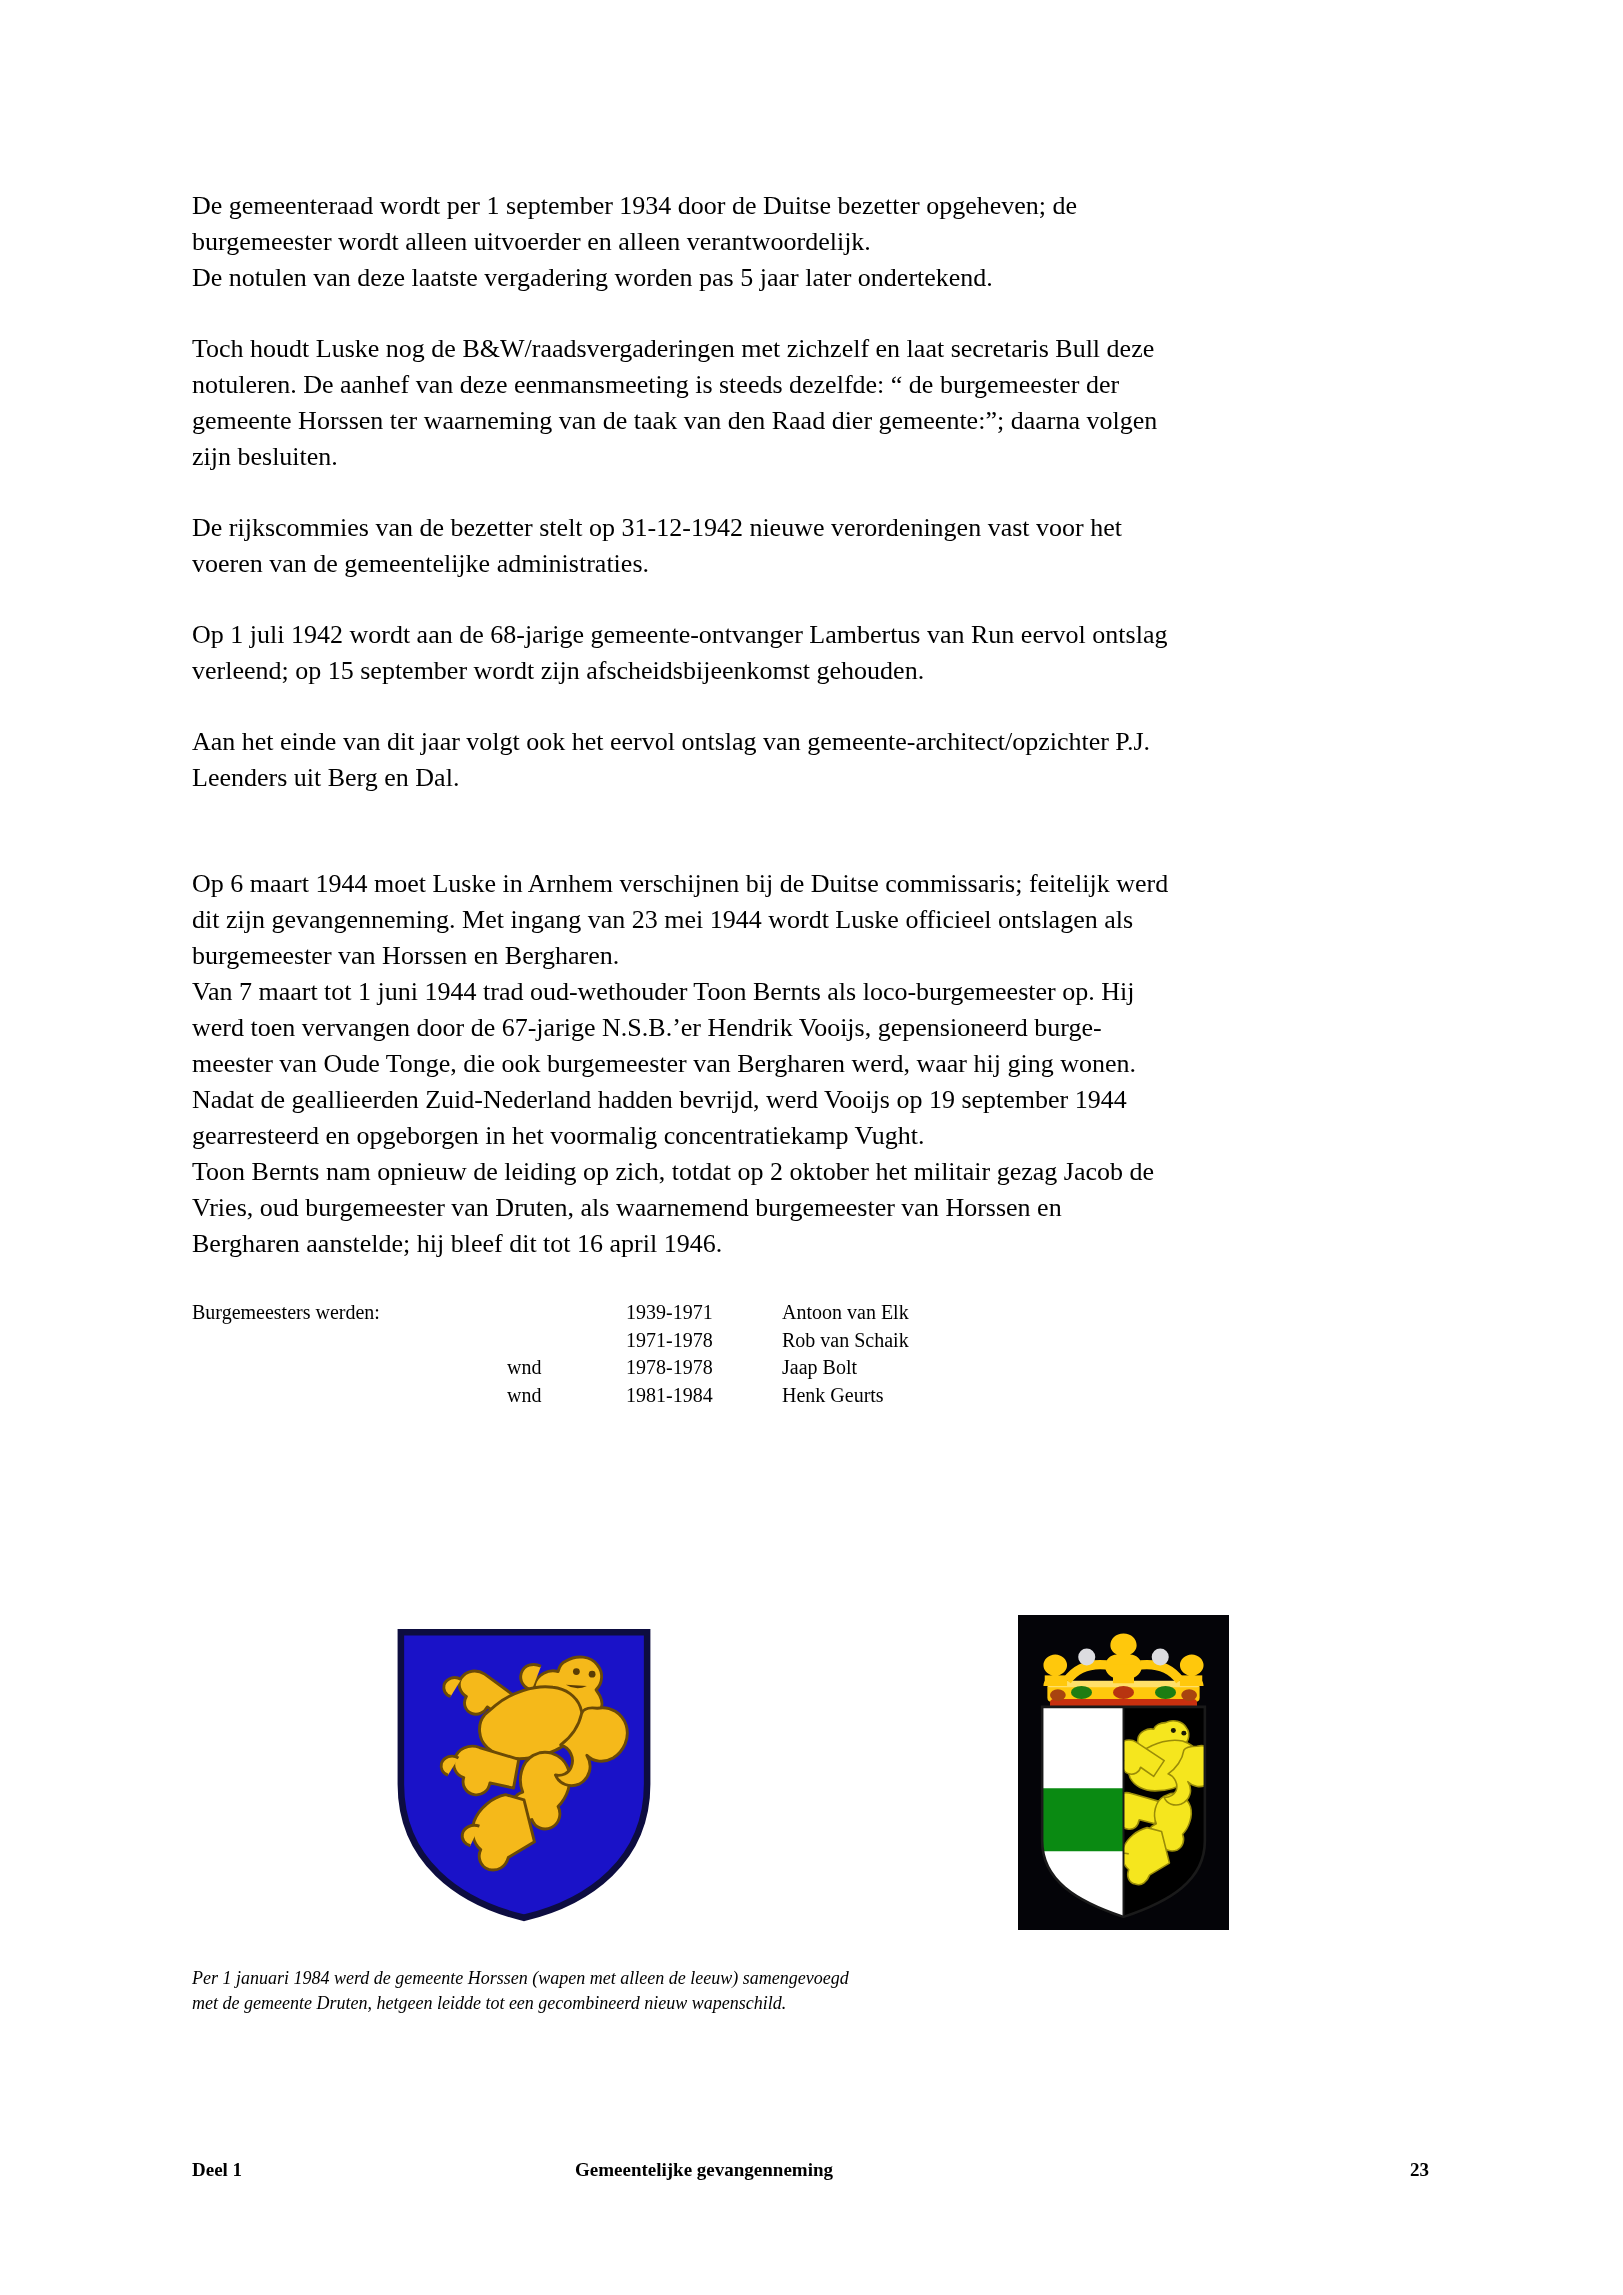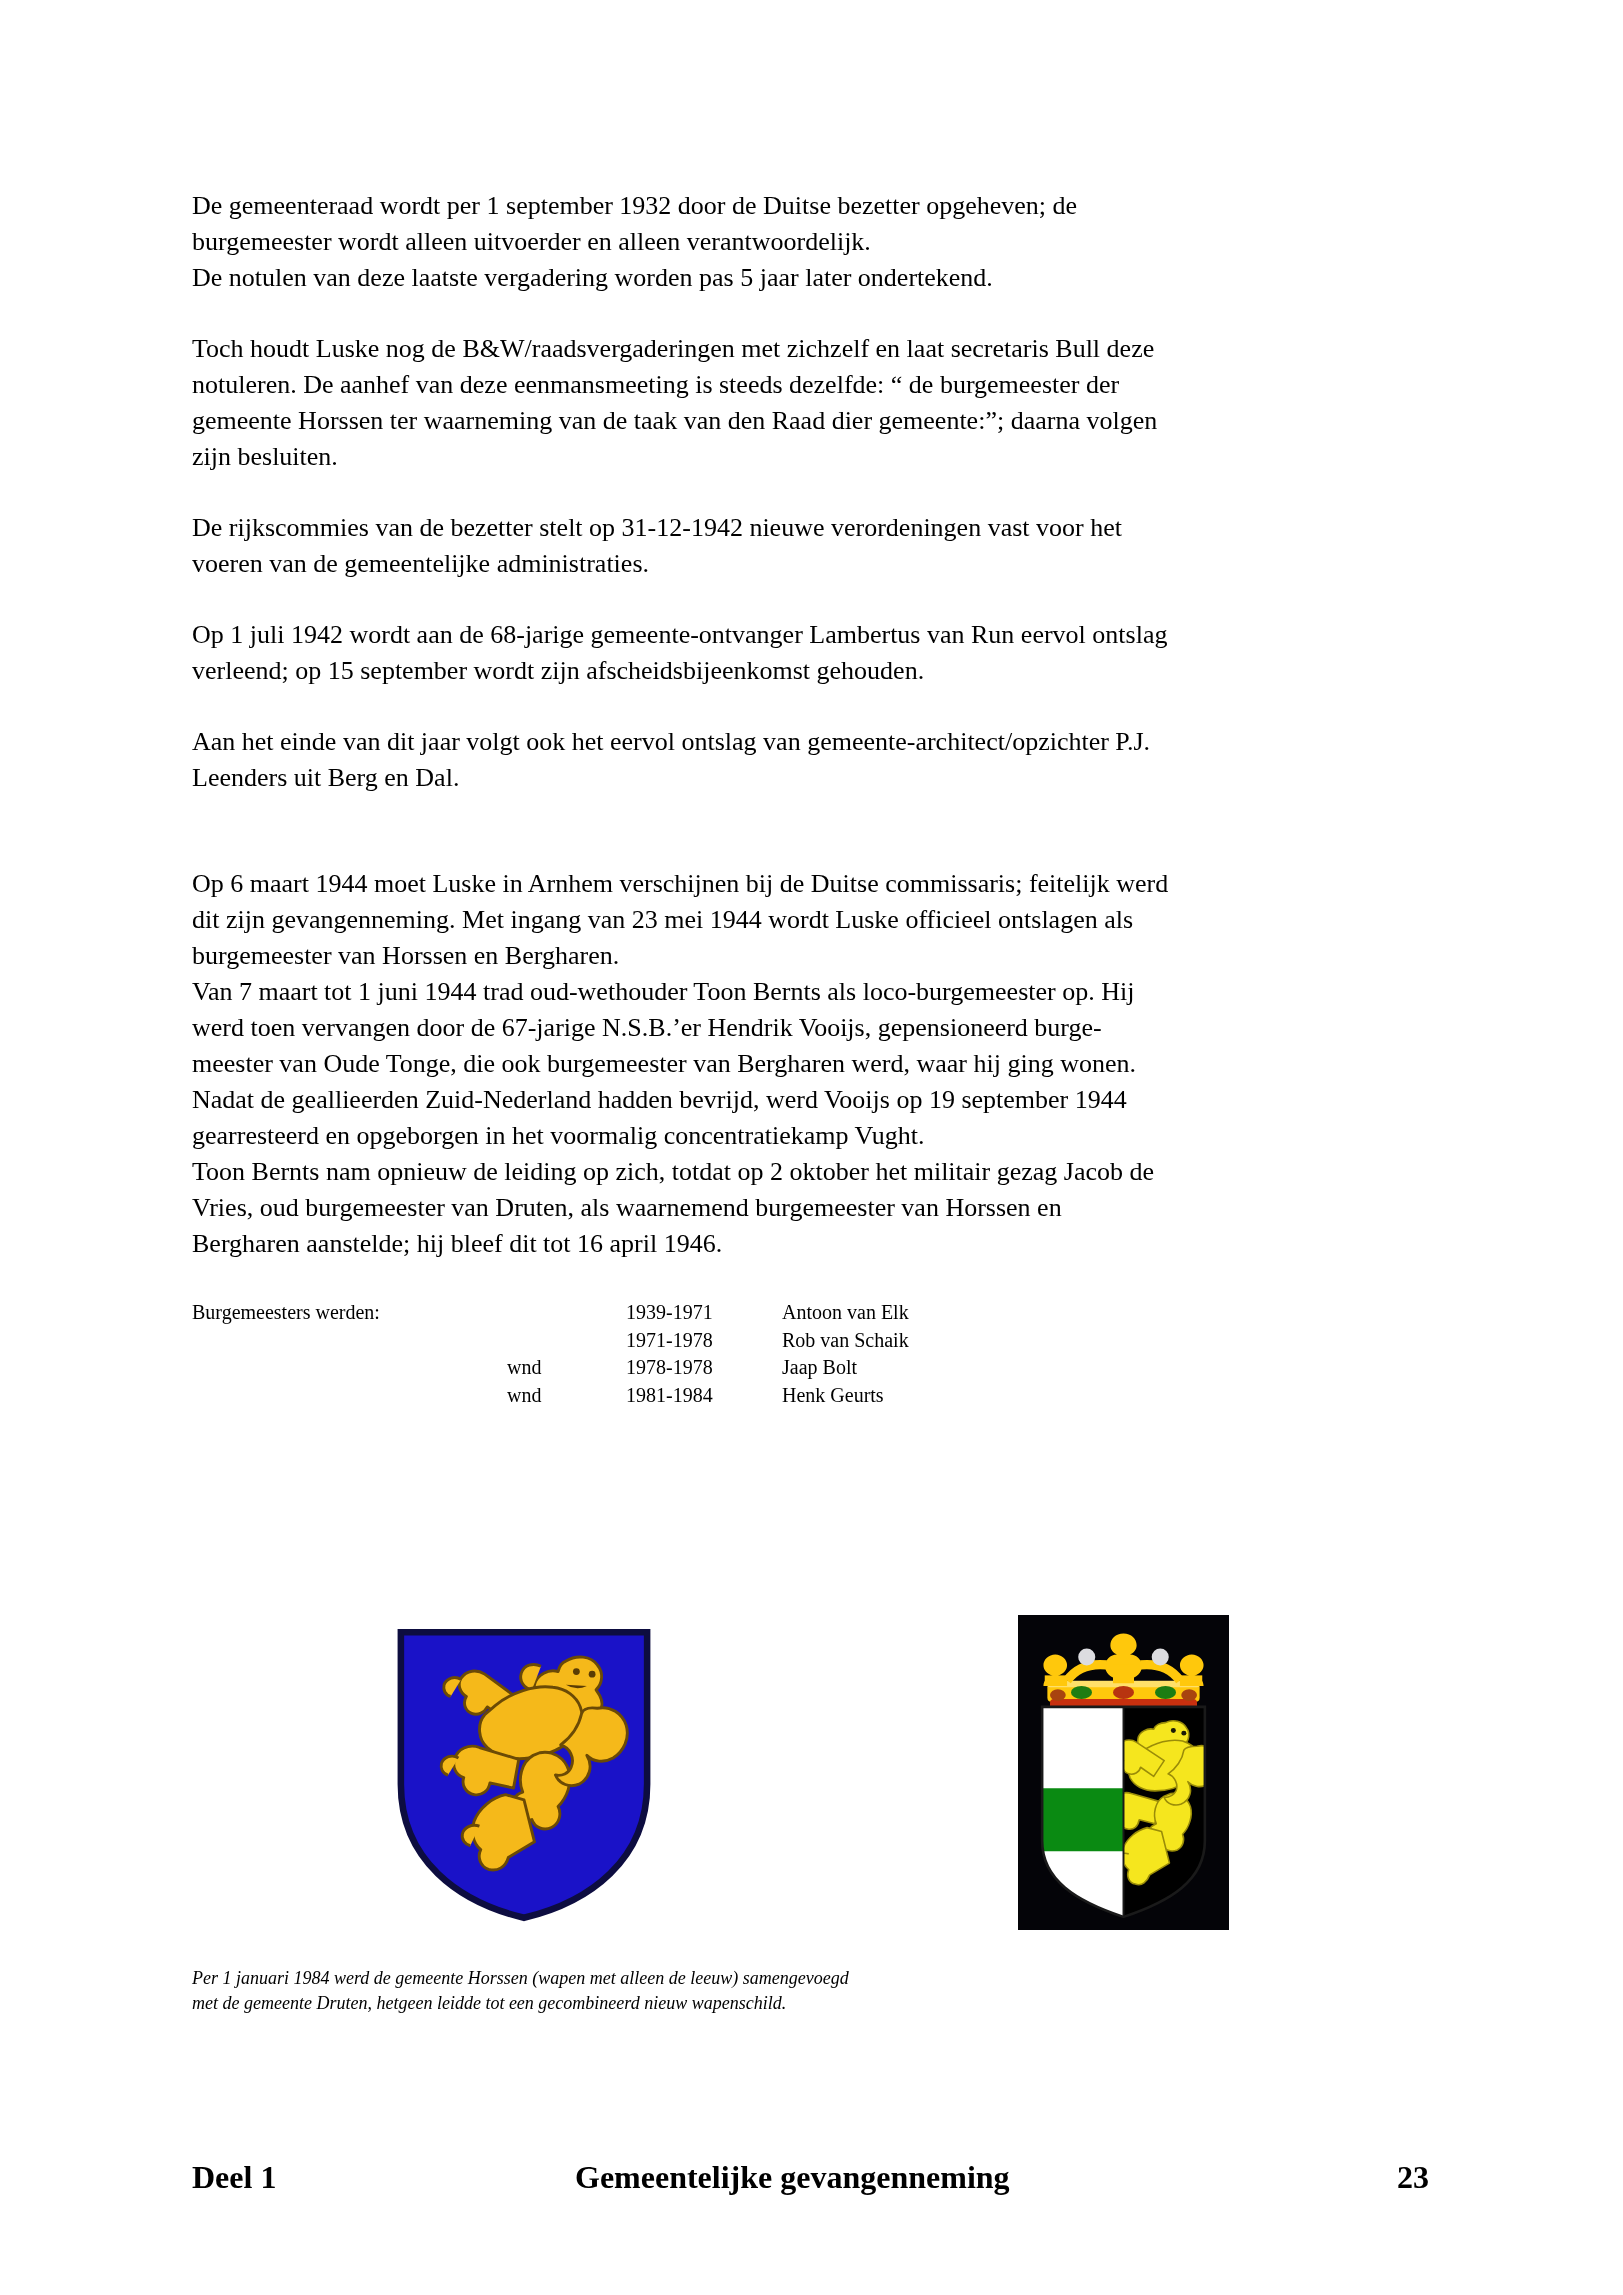--- a/index.html
+++ b/index.html
@@ -105,36 +105,36 @@
     font-style: italic;
   }
 
   
   .footer {
     position: absolute;
     left: 192px;
     top: 2159px;
     width: 1237px;
     font-weight: bold;
-    font-size: 32px;
+    font-size: 19px;
     display: flex;
     align-items: flex-end;
   }
   .f-left   { flex: 0 0 383px; }
   .f-center { flex: 0 0 auto; }
   .f-right  { margin-left: auto; }
 </style>
 </head>
 <body>
 
 <div class="page">
 
   <div class="content">
 
-    <p class="para">De gemeenteraad wordt per 1 september 1932 door de Duitse bezetter opgeheven; de
+    <p class="para">De gemeenteraad wordt per 1 september 1934 door de Duitse bezetter opgeheven; de
 burgemeester wordt alleen uitvoerder en alleen verantwoordelijk.
 De notulen van deze laatste vergadering worden pas 5 jaar later ondertekend.</p>
     <div class="gap"></div>
 
     <p class="para">Toch houdt Luske nog de B&amp;W/raadsvergaderingen met zichzelf en laat secretaris Bull deze
 notuleren. De aanhef van deze eenmansmeeting is steeds dezelfde: “ de burgemeester der
 gemeente Horssen ter waarneming van de taak van den Raad dier gemeente:”; daarna volgen
 zijn besluiten.</p>
     <div class="gap"></div>
 

